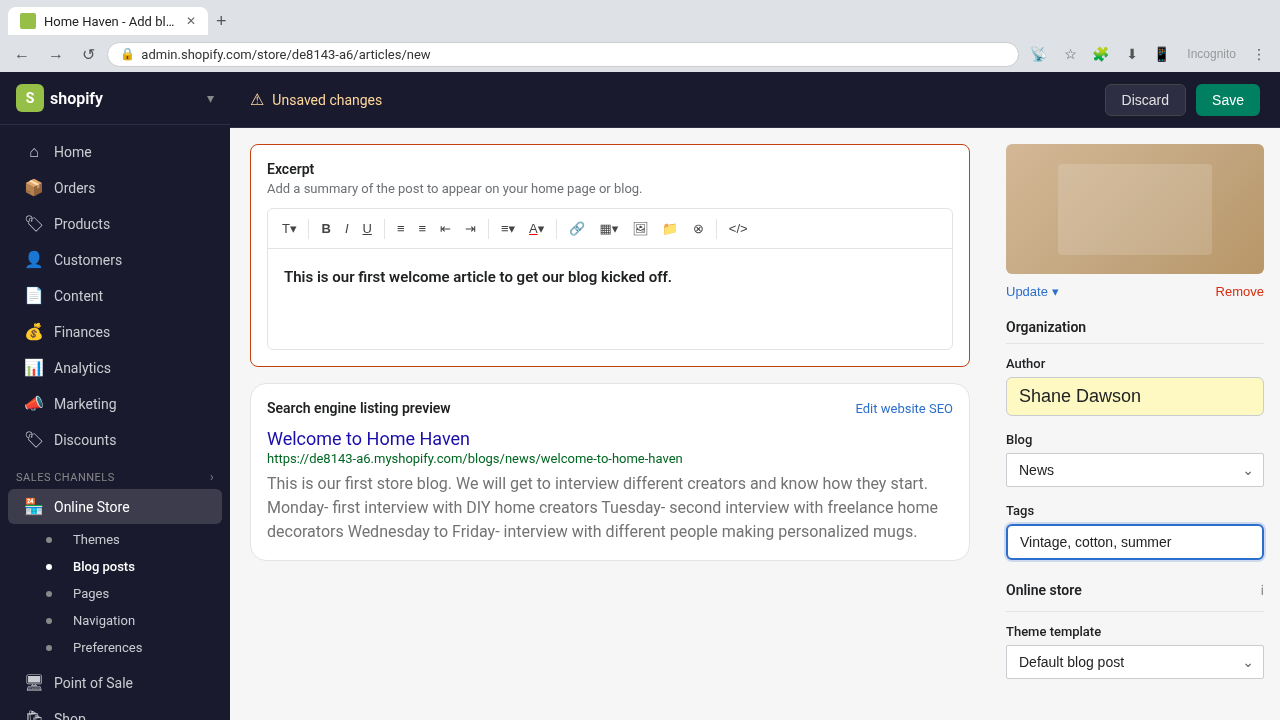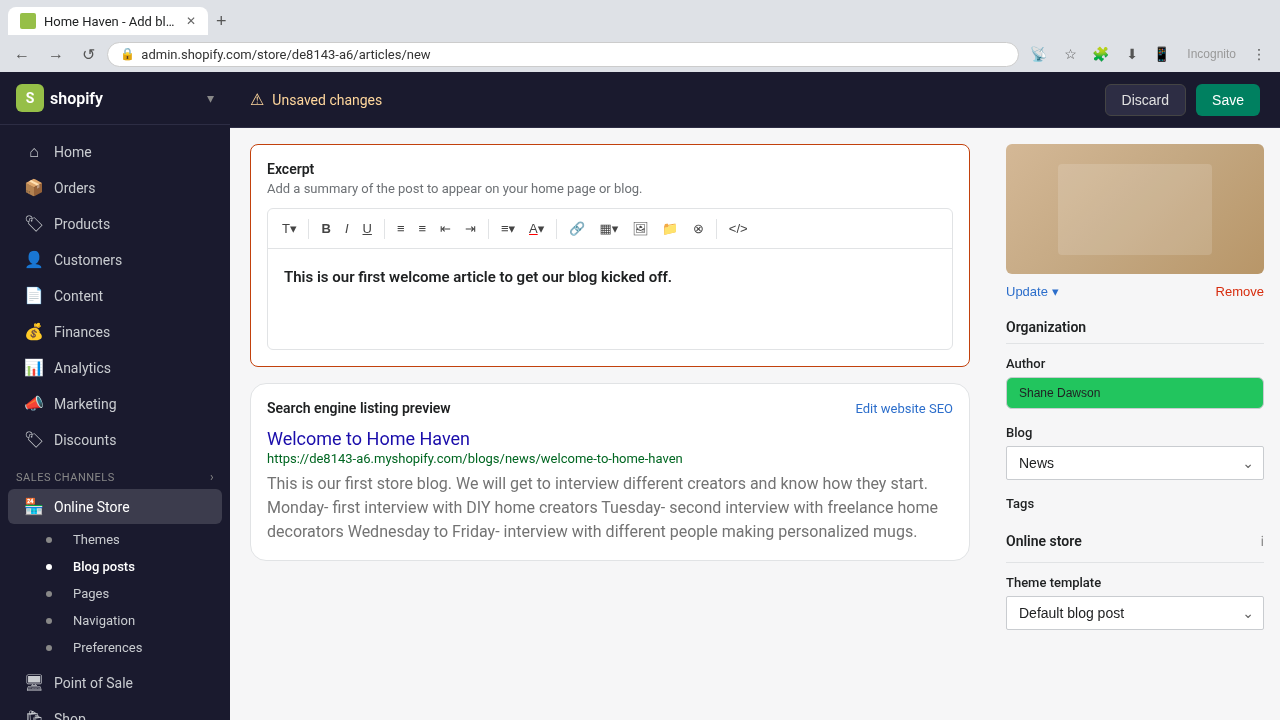--- a/index.html
+++ b/index.html
@@ -70,21 +70,21 @@
     .seo-header { display: flex; justify-content: space-between; align-items: center; margin-bottom: 12px; }
     .seo-title-text { font-size: 14px; font-weight: 600; }
     .seo-edit-link { color: #2c6ecb; font-size: 13px; cursor: pointer; text-decoration: none; }
     .seo-preview-title { color: #1a0dab; font-size: 18px; font-weight: 400; margin-bottom: 2px; cursor: pointer; }
     .seo-preview-url { color: #006621; font-size: 13px; margin-bottom: 6px; }
     .seo-preview-desc { color: #737373; font-size: 16px; line-height: 1.5; }
 
     
     .section-title { font-size: 14px; font-weight: 600; color: #202223; margin-bottom: 12px; padding-bottom: 8px; border-bottom: 1px solid #e1e3e5; }
     .field-label { font-size: 13px; font-weight: 500; color: #202223; margin-bottom: 6px; display: block; }
-    .field-input { width: 100%; padding: 8px 12px; border: 1px solid #c9ccd0; border-radius: 6px; font-size: 12px; color: #202223; background: #22c55e; outline: none; }
+    .field-input { width: 100%; padding: 8px 12px; border: 1px solid #c9ccd0; border-radius: 6px; font-size: 18px; color: #202223; background: #fef9c3; outline: none; }
     .field-select { width: 100%; padding: 8px 12px; border: 1px solid #c9ccd0; border-radius: 2px; font-size: 14px; color: #202223; background: #fff; appearance: none; cursor: pointer; }
     .select-wrapper { position: relative; }
     .select-wrapper::after { content: '⌄'; position: absolute; right: 10px; top: 50%; transform: translateY(-50%); color: #666; pointer-events: none; }
     .field-tags-input { width: 100%; padding: 8px 12px; border: 2px solid #2c6ecb; border-radius: 6px; font-size: 14px; color: #202223; background: #fff; outline: none; box-shadow: 0 0 0 2px rgba(44,110,203,0.2); }
     .right-section { margin-bottom: 20px; }
     .right-section-header { display: flex; justify-content: space-between; align-items: center; margin-bottom: 12px; }
     .info-icon { color: #888; cursor: pointer; font-size: 14px; }
     .img-actions { display: flex; justify-content: space-between; }
     .link-btn { color: #2c6ecb; font-size: 13px; cursor: pointer; background: none; border: none; display: flex; align-items: center; gap: 4px; }
     .link-btn-red { color: #d72c0d; font-size: 13px; cursor: pointer; background: none; border: none; }
@@ -327,20 +327,21 @@
               <select class="field-select">
                 <option>News</option>
                 <option>Main Blog</option>
                 <option>Updates</option>
               </select>
             </div>
           </div>
 
           <div class="field-row">
             <label class="field-label">Tags</label>
+            <input class="field-tags-input" type="text" value="Vintage, cotton, summer" placeholder="Vintage, cotton, summer" style="">
           </div>
         </div>
 
         <div class="right-section">
           <div class="right-section-header">
             <span class="section-title" style="margin-bottom:0; padding-bottom:0; border-bottom:none;">Online store</span>
             <span class="info-icon">ℹ</span>
           </div>
           <div style="border-bottom: 1px solid #e1e3e5; margin-bottom: 12px;"></div>
 

